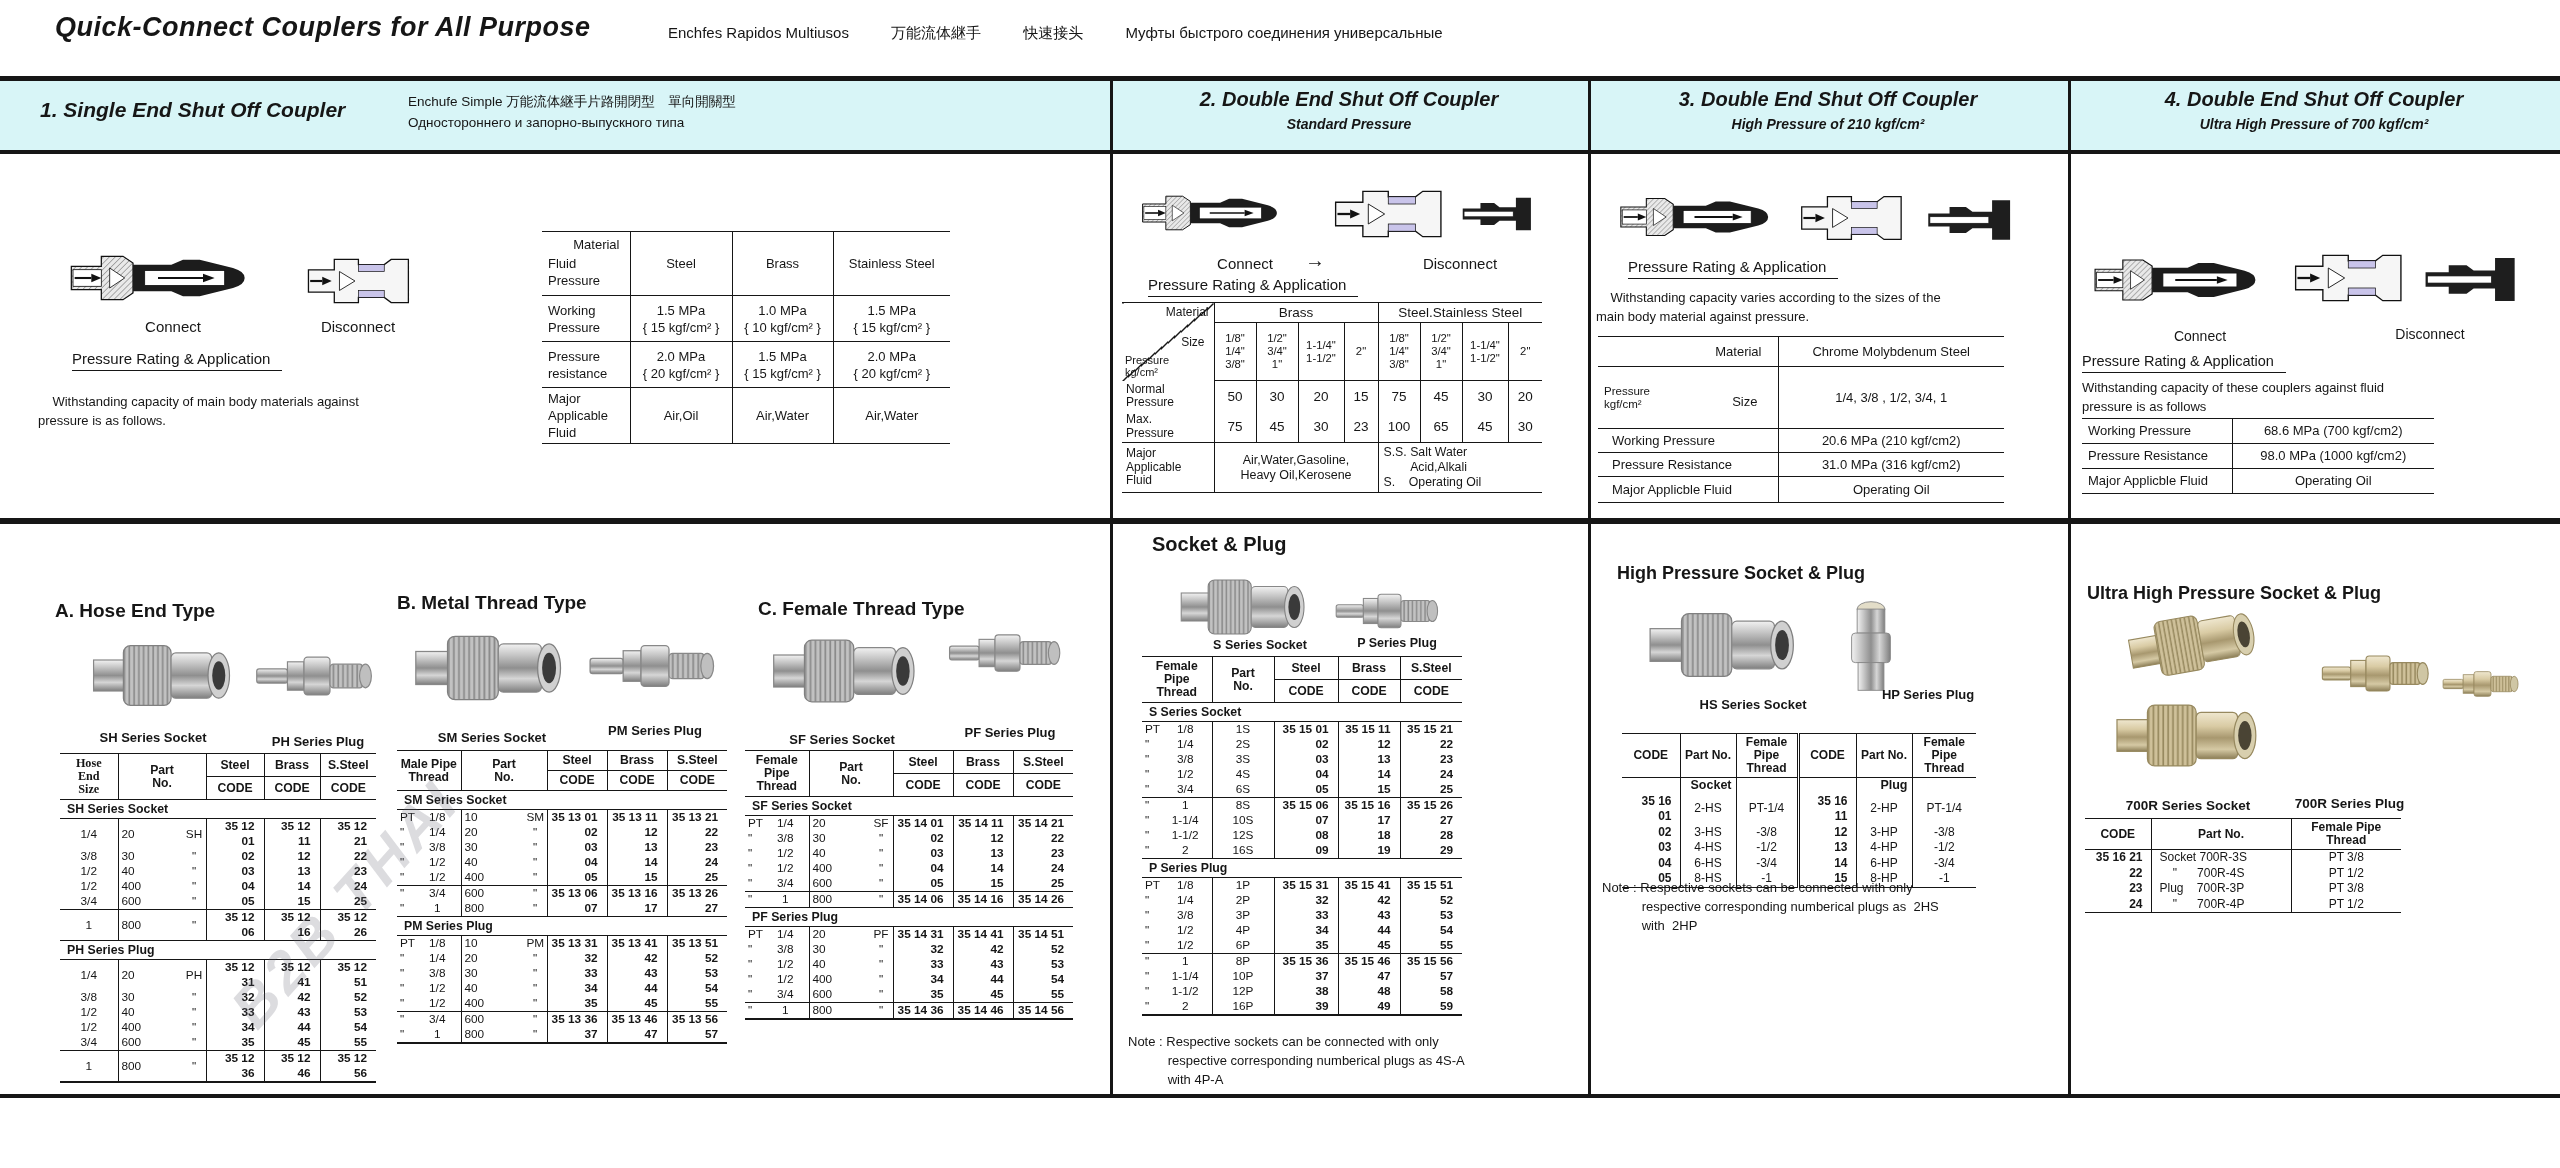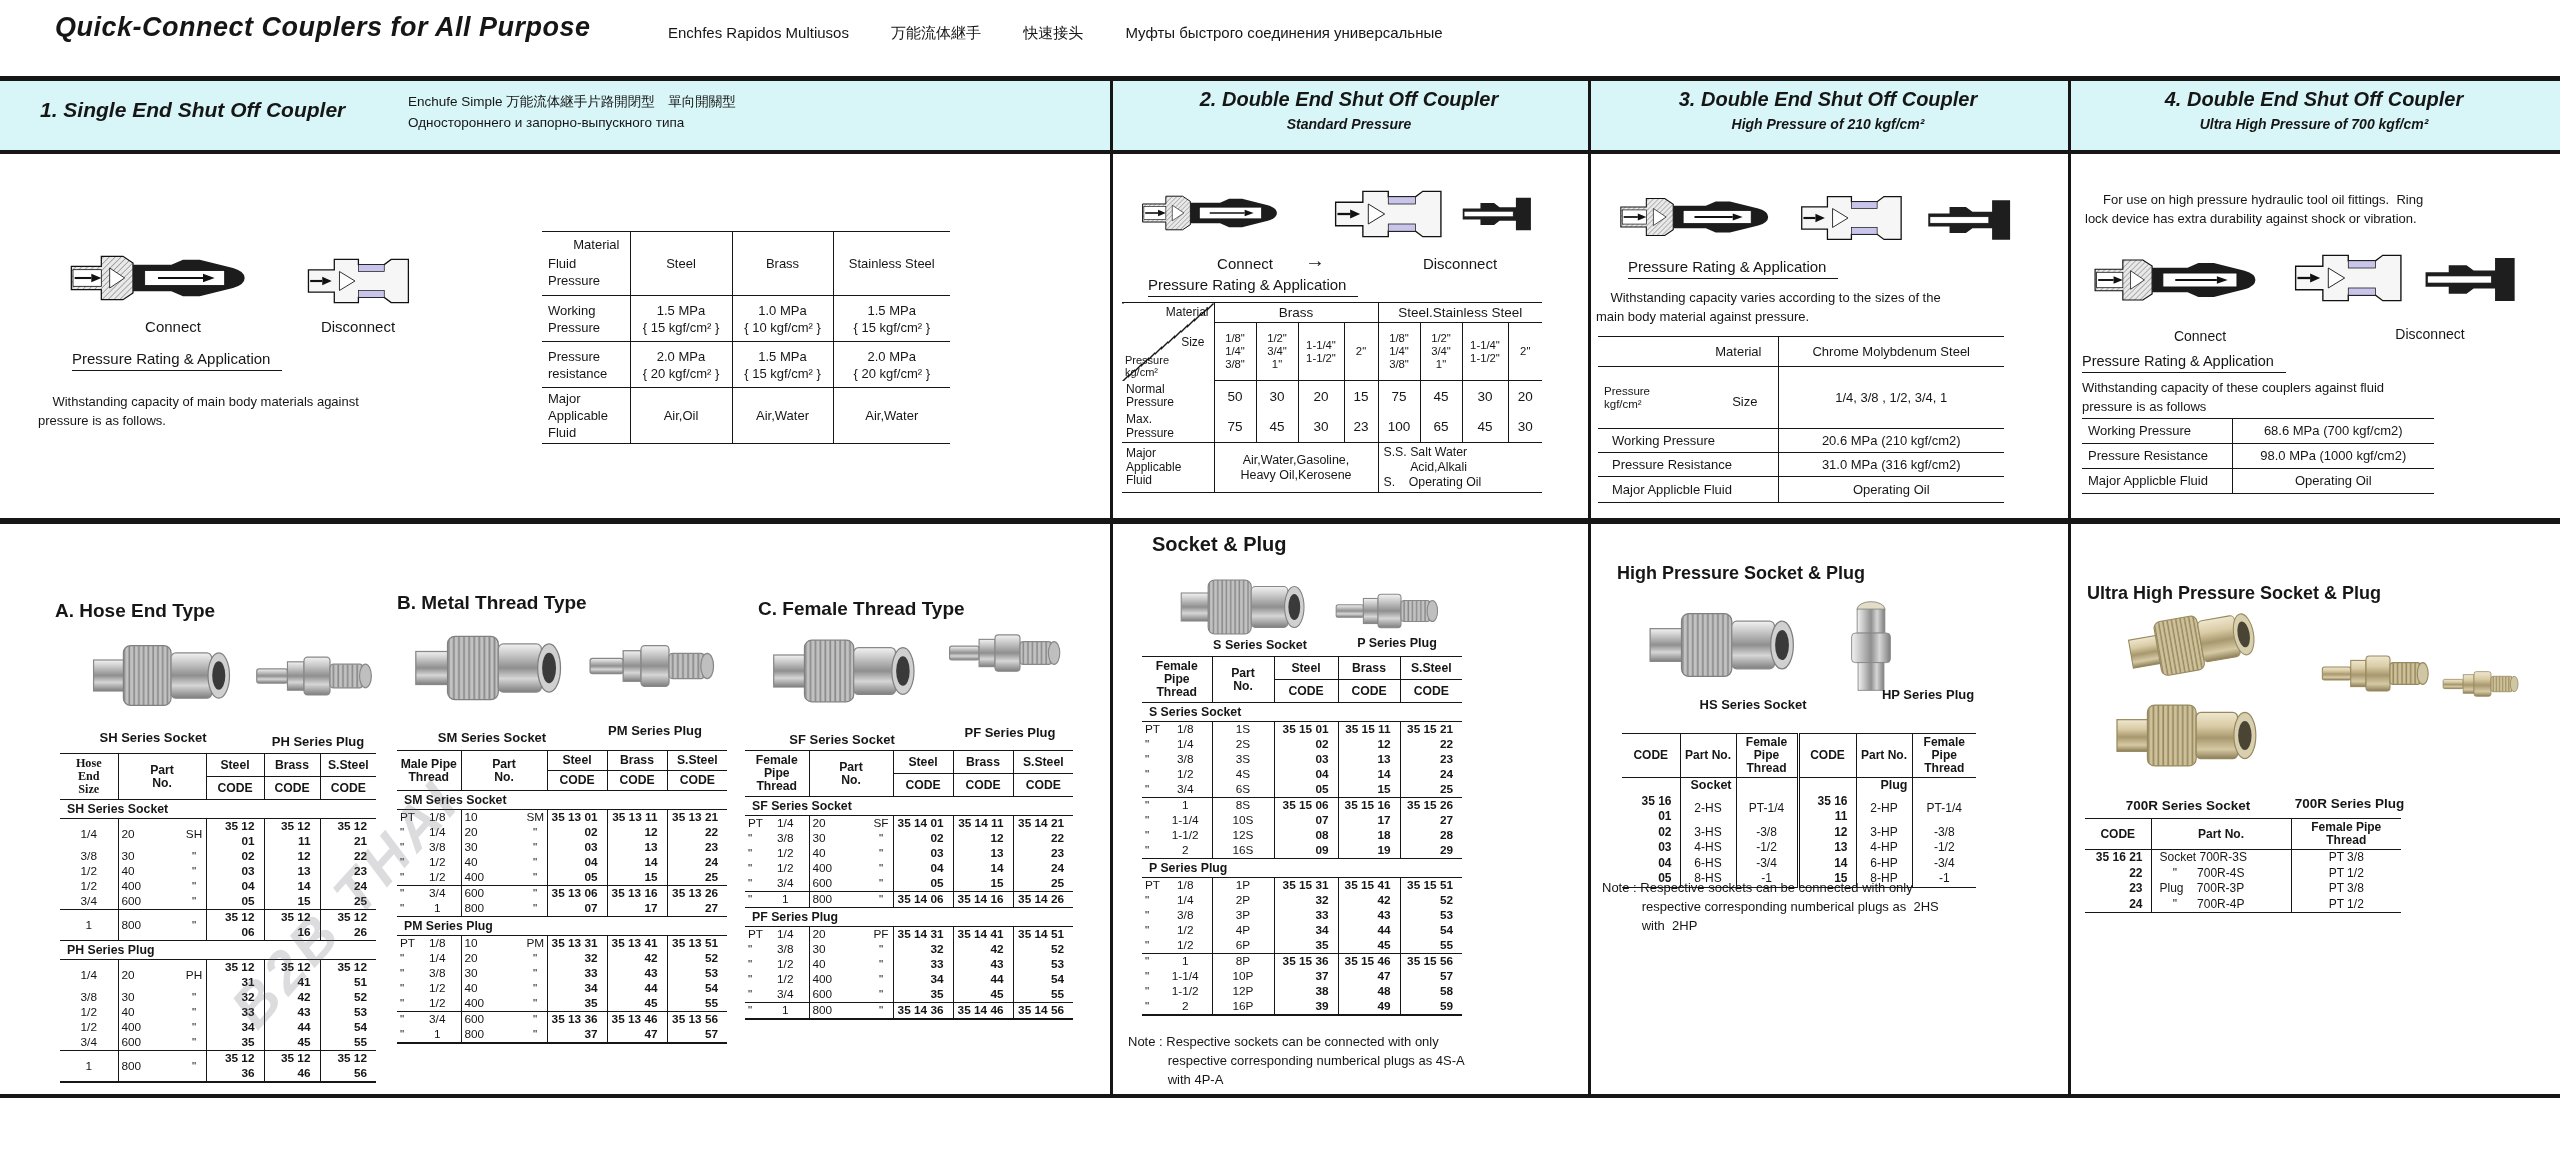--- a/index.html
+++ b/index.html
@@ -1478,22 +1478,20 @@
             <td class="ac bl">8-HP</td>
             <td class="ac bl">-1</td>
           </tr>
         </tbody>
       </table>
     </div>
   <div class="abs note" style="left:1602px;top:878px">Note : Respective sockets can be connected with only
            respective corresponding numberical plugs as  2HS
            with  2HP</div>
 
-  <div class="abs para" style="left:2085px;top:190px">     For use on high pressure hydraulic tool oil fittings.  Ring
-lock device has extra durability against shock or vibration.</div>
   <svg class="abs" style="left:2092px;top:240px" width="185" height="80">
       <use href="#la-conn"></use>
     </svg>
   <svg class="abs" style="left:2292px;top:246px" width="118" height="64">
       <use href="#la-sock"></use>
     </svg>
   <svg class="abs" style="left:2422px;top:252px" width="98" height="55">
       <use href="#la-plug"></use>
     </svg>
   <div class="caption" style="left:2140px;top:328px;width:120px;font-weight:400;font-size:14px">Connect</div>

